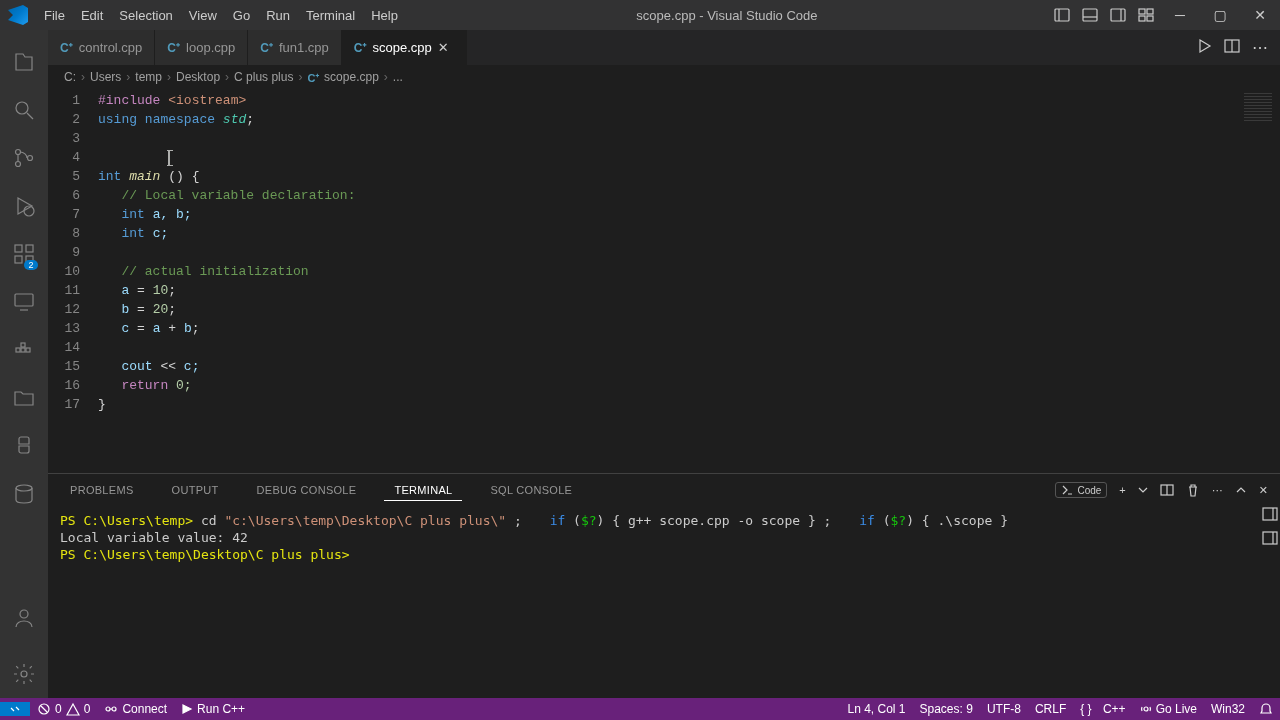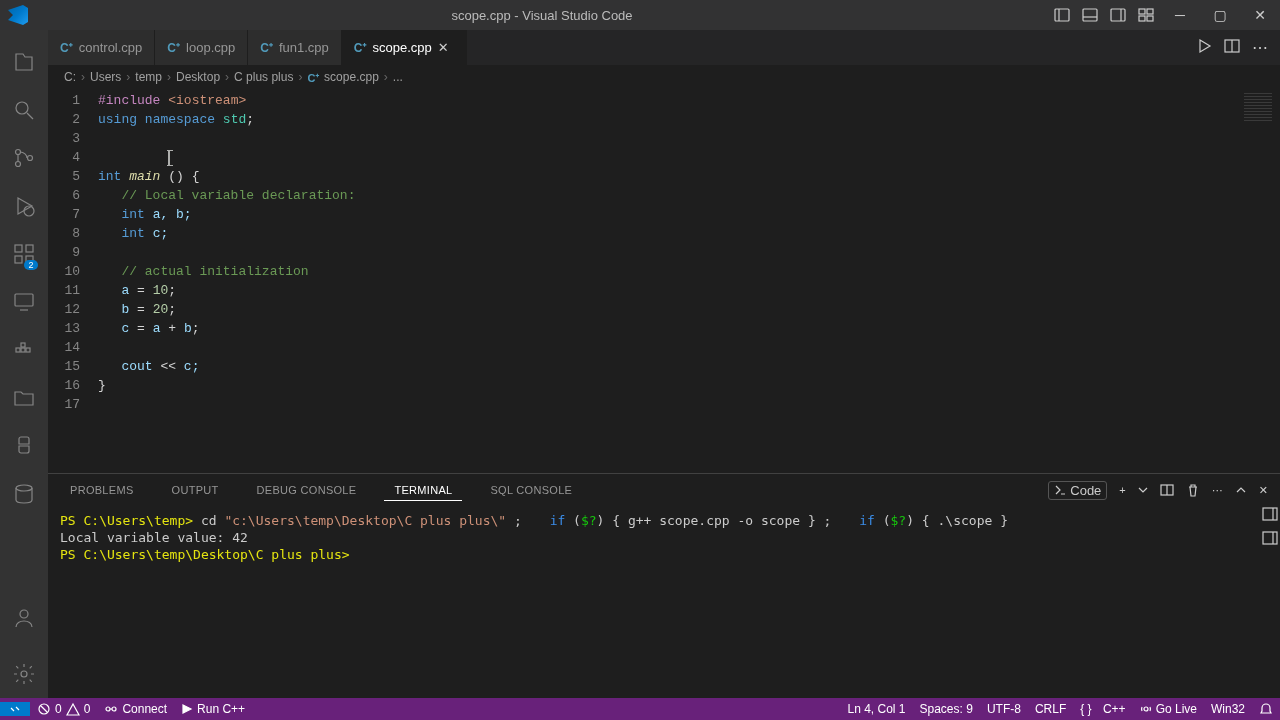--- a/index.html
+++ b/index.html
@@ -128,21 +128,21 @@
   position: absolute;
   top: 4px; right: 8px;
   width: 28px; height: 28px;
   background: repeating-linear-gradient(0deg, #3a3a3a, #3a3a3a 1px, transparent 1px, transparent 3px);
 }
 .k-blue { color: #569cd6; }
 .k-include { color: #c586c0; }
 .k-string { color: #ce9178; }
 .k-comment { color: #6a9955; }
 .k-yellow { color: #dcdcaa; font-style: italic; }
-.k-type { color: #4ec9b0; }
+.k-type { color: #4ec9b0; font-style: italic; }
 .k-num { color: #b5cea8; }
 .k-plain { color: #d4d4d4; }
 .k-var { color: #9cdcfe; }
 .k-ctrl { color: #c586c0; }
 .cursor-caret {
   display: inline-block;
   width: 1px; height: 16px;
   border-left: 1px solid #aeafad;
   border-right: 1px solid #aeafad;
   position: relative;
@@ -173,21 +173,21 @@
 .panel-tab {
   padding: 4px 10px;
   color: #969696;
   cursor: pointer;
   text-transform: uppercase;
   letter-spacing: 0.3px;
 }
 .panel-tab.active { color: #ffffff; border-bottom: 1px solid #fff; }
 .panel-actions { margin-left: auto; display: flex; align-items: center; gap: 12px; color: #cccccc; }
 .panel-action { cursor: pointer; display: flex; align-items: center; gap: 4px; }
-.panel-action-box { border: 1px solid #555; padding: 1px 5px; font-size: 13px; border-radius: 3px; }
+.panel-action-box { border: 1px solid #555; padding: 1px 5px; font-size: 10px; border-radius: 3px; }
 
 .terminal-content {
   flex: 1;
   padding: 6px 12px;
   font-family: Consolas, monospace;
   font-size: 13px;
   color: #cccccc;
   line-height: 17px;
 }
 .t-yel { color: #e5e510; }
@@ -220,20 +220,30 @@
   display: flex;
   flex-direction: column;
   gap: 4px;
 }
 </style>
 </head>
 <body>
 
 <div class="titlebar">
   <div class="vscode-icon"></div>
+  <div class="menu">
+    <div class="menu-item">File</div>
+    <div class="menu-item">Edit</div>
+    <div class="menu-item">Selection</div>
+    <div class="menu-item">View</div>
+    <div class="menu-item">Go</div>
+    <div class="menu-item">Run</div>
+    <div class="menu-item">Terminal</div>
+    <div class="menu-item">Help</div>
+  </div>
   <div class="title-center">scope.cpp - Visual Studio Code</div>
   <div class="layout-icons">
     <div class="layout-icon">
         <svg width="16" height="16">
           <rect x="1" y="2" width="14" height="12" rx="1"></rect>
           <line x1="5" y1="2" x2="5" y2="14"></line>
         </svg>
       </div>
     <div class="layout-icon">
         <svg width="16" height="16">
@@ -421,20 +431,21 @@
         <div>&nbsp;&nbsp;&nbsp;<span class="k-comment">// Local variable declaration:</span></div>
         <div>&nbsp;&nbsp;&nbsp;<span class="k-blue">int</span> <span class="k-var">a, b;</span></div>
         <div>&nbsp;&nbsp;&nbsp;<span class="k-blue">int</span> <span class="k-var">c;</span></div>
         <div>&nbsp;</div>
         <div>&nbsp;&nbsp;&nbsp;<span class="k-comment">// actual initialization</span></div>
         <div>&nbsp;&nbsp;&nbsp;<span class="k-var">a</span> <span class="k-plain">=</span> <span class="k-num">10</span><span class="k-plain">;</span></div>
         <div>&nbsp;&nbsp;&nbsp;<span class="k-var">b</span> <span class="k-plain">=</span> <span class="k-num">20</span><span class="k-plain">;</span></div>
         <div>&nbsp;&nbsp;&nbsp;<span class="k-var">c</span> <span class="k-plain">=</span> <span class="k-var">a</span> <span class="k-plain">+</span> <span class="k-var">b</span><span class="k-plain">;</span></div>
         <div>&nbsp;</div>
         <div>&nbsp;&nbsp;&nbsp;<span class="k-var">cout</span><span class="k-plain"> &lt;&lt; </span><span class="k-var">c;</span></div>
+        <div>&nbsp;&nbsp;&nbsp;<span class="k-ctrl">return</span> <span class="k-num">0;</span></div>
         <div><span class="k-plain">}</span></div>
       </div>
       <div class="minimap"></div>
     </div>
 
     <div class="terminal-panel">
       <div class="panel-tabs">
         <div class="panel-tab">PROBLEMS</div>
         <div class="panel-tab">OUTPUT</div>
         <div class="panel-tab">DEBUG CONSOLE</div>

